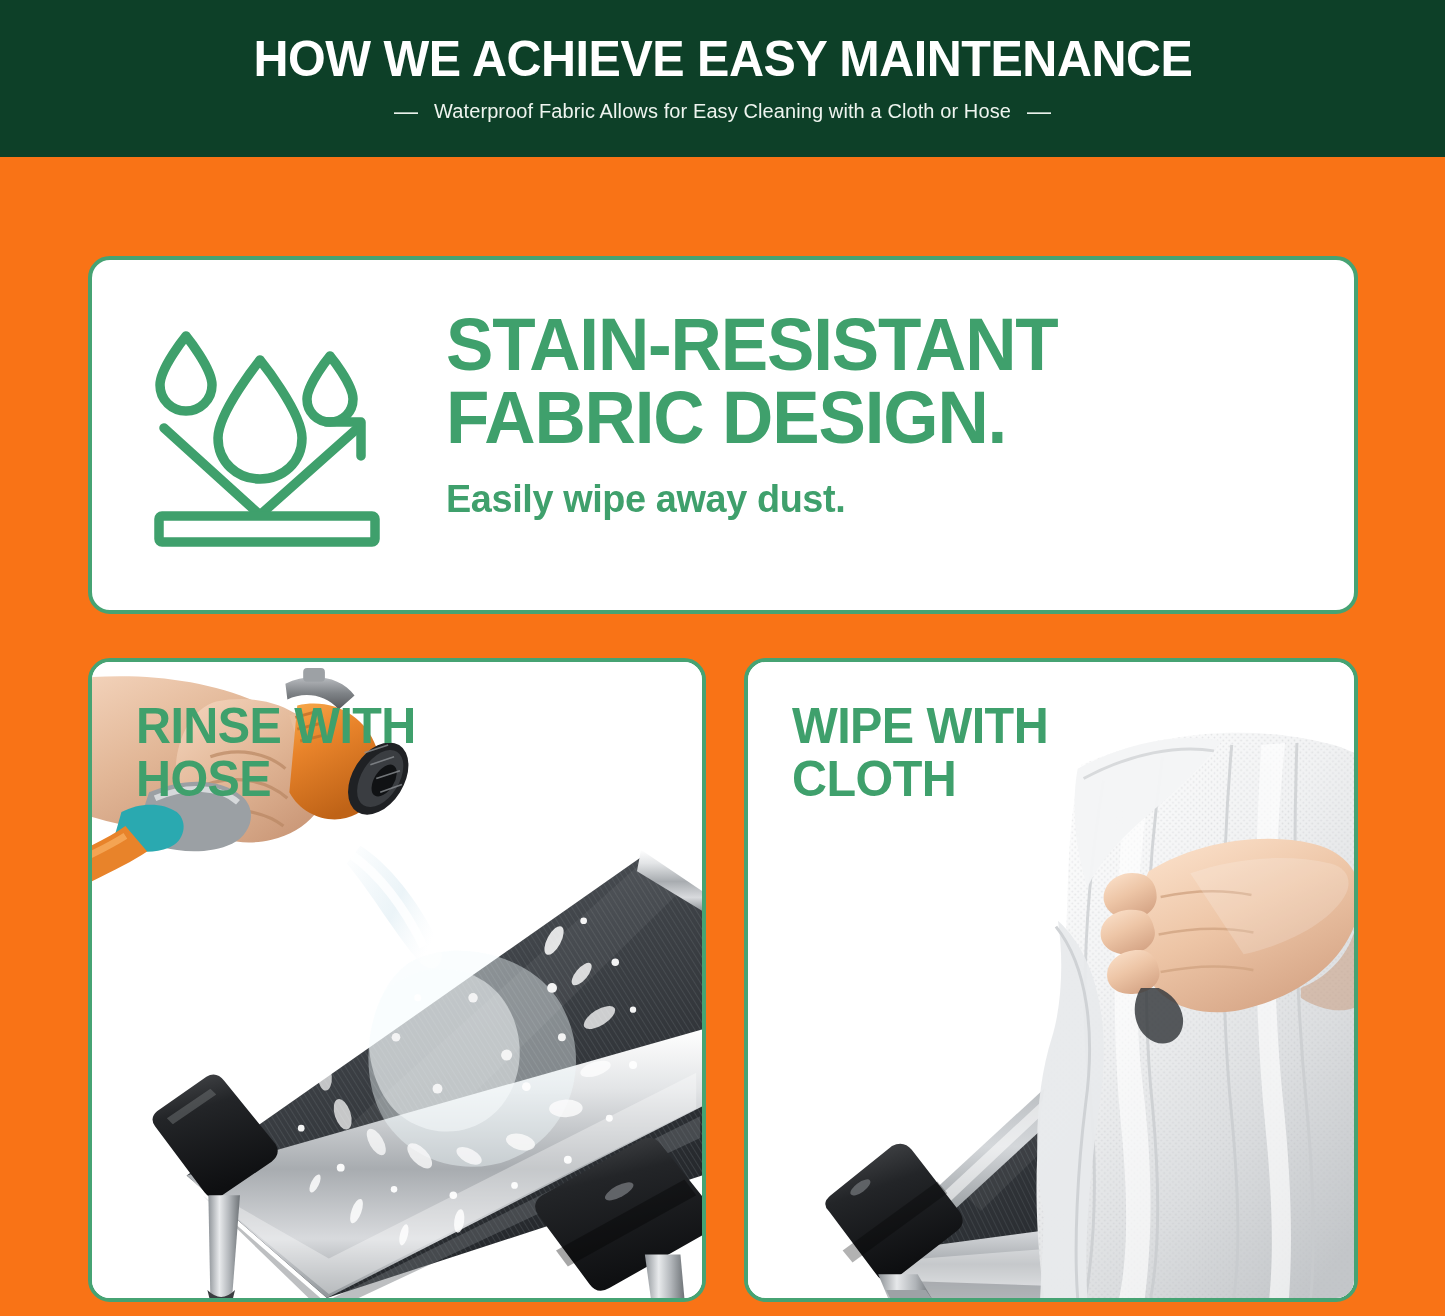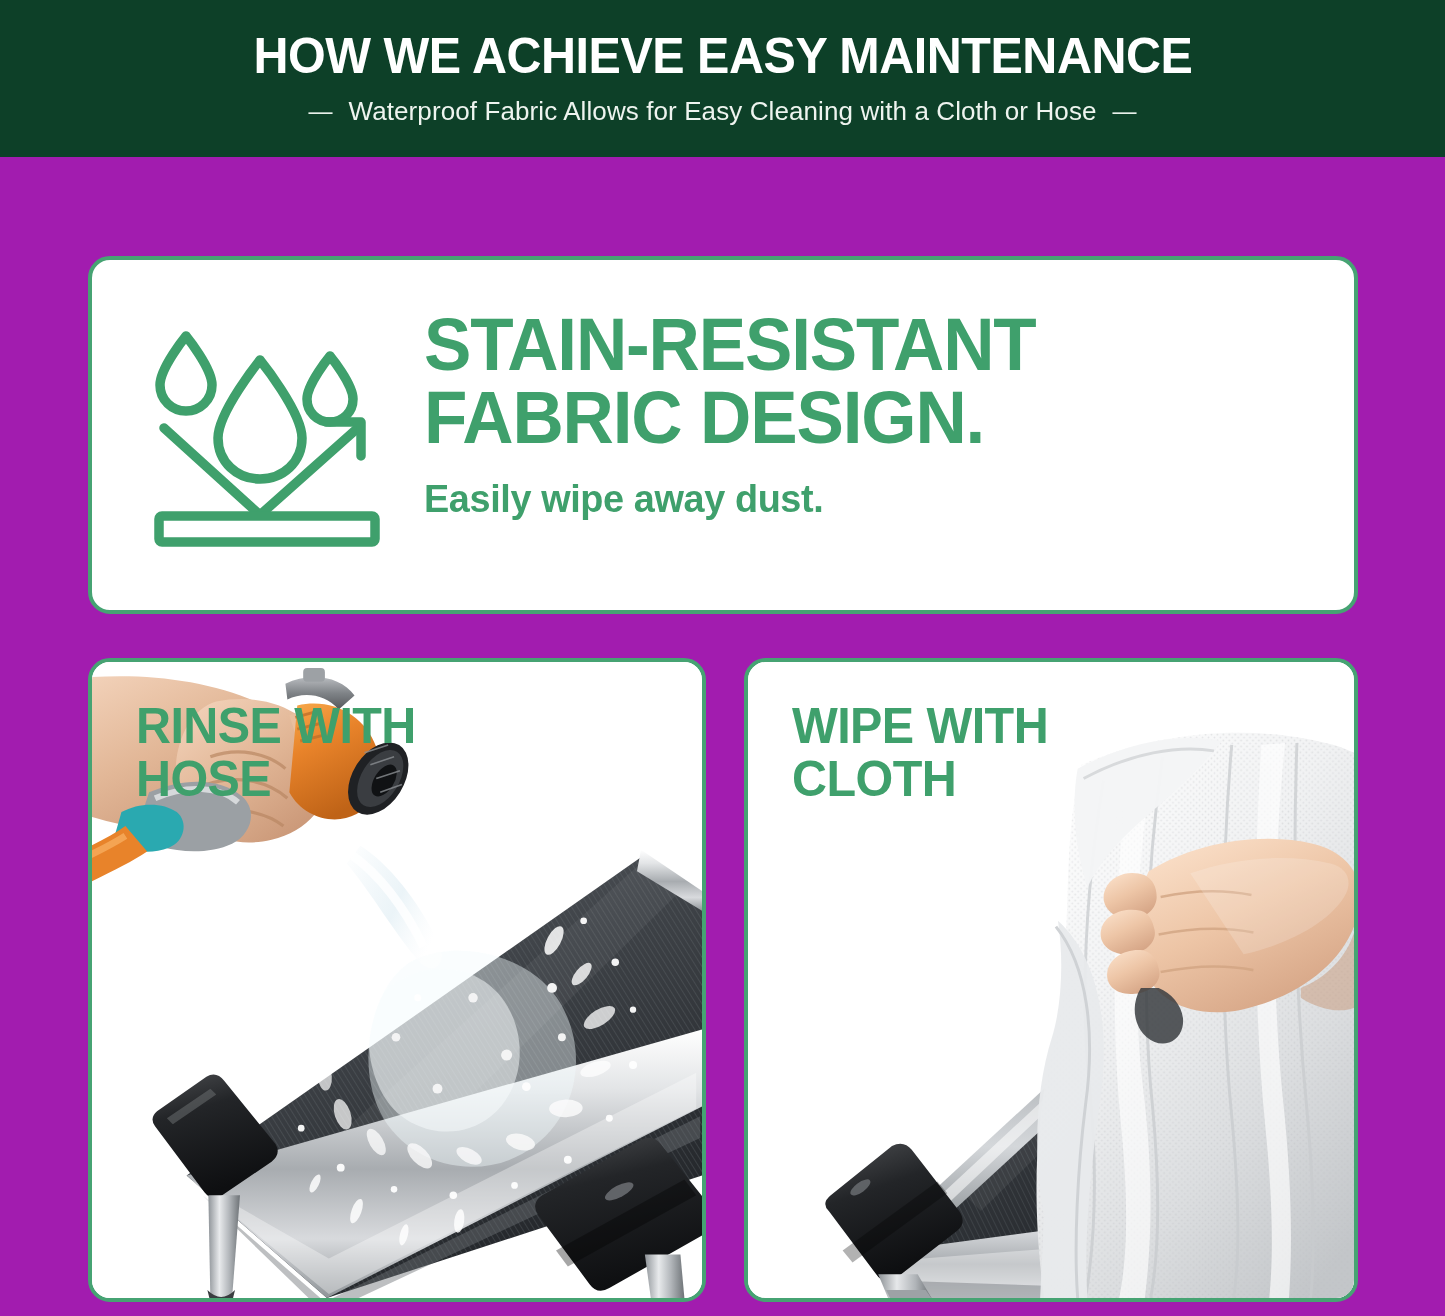--- a/index.html
+++ b/index.html
@@ -4,21 +4,21 @@
 <style>
   * { margin:0; padding:0; box-sizing:border-box; }
 
   html, body {
     width:1445px; height:1316px;
     background:#ffffff;
     font-family:"Liberation Sans", sans-serif;
     overflow:hidden;
   }
 
-  .page { position:relative; width:1445px; height:1316px; background:#a21caf; }
+  .page { position:relative; width:1445px; height:1316px; background:#f97316; }
 
   
   .banner {
     position:absolute; left:0; top:0; width:1445px; height:157px;
     background:#0d4028;
     display:flex; flex-direction:column;
     align-items:center; justify-content:center;
   }
   .banner-title {
     color:#ffffff;
@@ -29,36 +29,36 @@
     text-align:center;
     font-stretch:condensed;
     transform:scaleX(0.97);
   }
   .banner-sub-row {
     display:flex; align-items:center; justify-content:center;
     gap:16px; margin-top:14px;
   }
   .banner-dash { color:#e8f0ea; font-size:24px; line-height:1; }
   .banner-subtitle {
-    color:#eef4ef; font-size:26px; font-weight:400; letter-spacing:0.1px;
+    color:#eef4ef; font-size:20px; font-weight:400; letter-spacing:0.1px;
   }
 
   
   .card {
     position:absolute;
     background:#ffffff;
     border:4.5px solid #46a373;
     border-radius:22px;
     overflow:hidden;
   }
   .card-top   { left:88px;  top:256px;  width:1270px; height:358px; }
   .card-left  { left:88px;  top:658px;  width:618px;  height:644px; }
   .card-right { left:744px; top:658px;  width:614px;  height:644px; }
   .repel-icon { position:absolute; left:58px; top:62px; width:245px; height:228px; }
-  .top-text { position:absolute; left:332px; top:48px; width:880px; }
+  .top-text { position:absolute; left:354px; top:48px; width:880px; }
   .top-heading {
     color:#3fa06c;
     font-size:74px;
     font-weight:bold;
     line-height:0.99;
     letter-spacing:-1.2px;
     transform:scaleX(0.96);
     transform-origin:left center;
   }
   .top-subheading {

